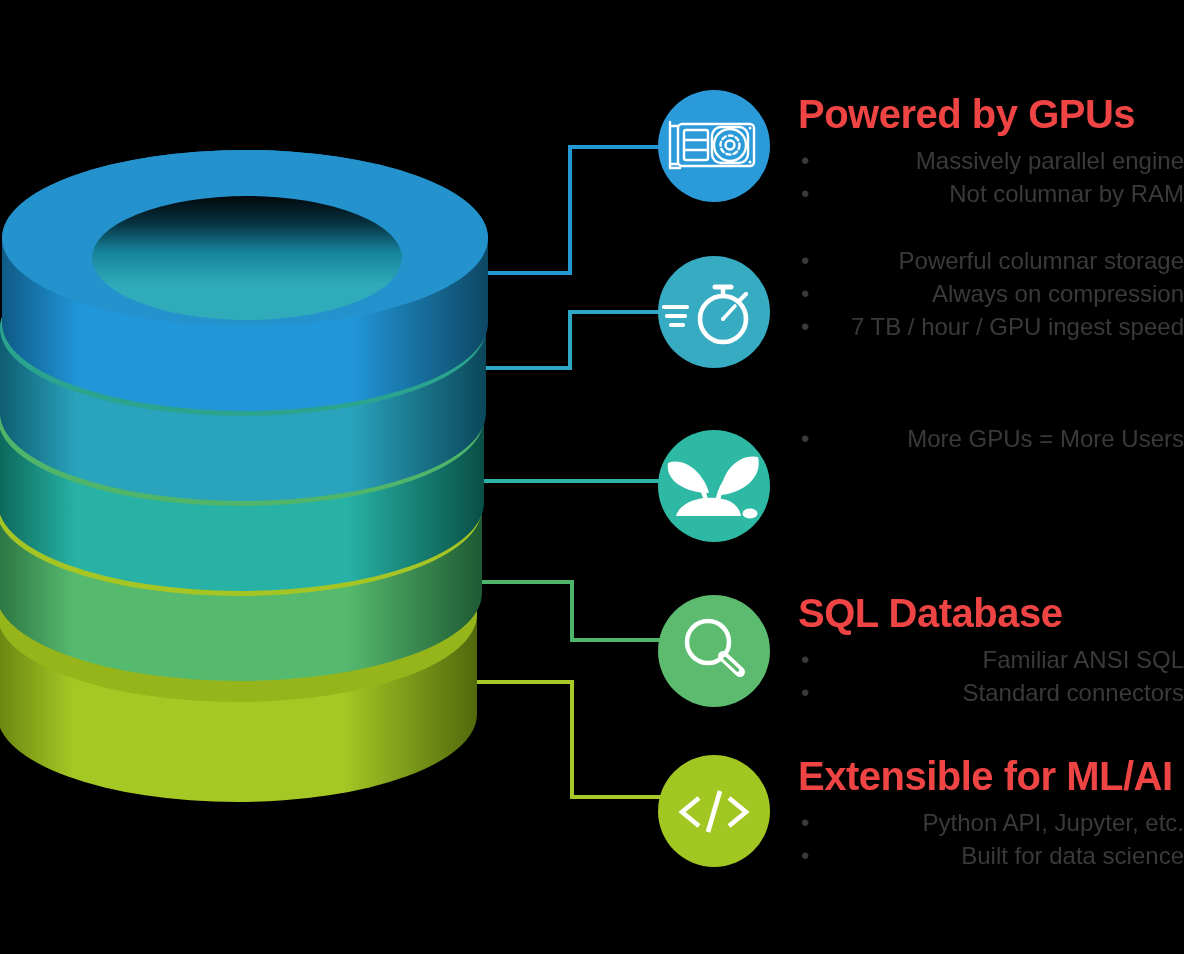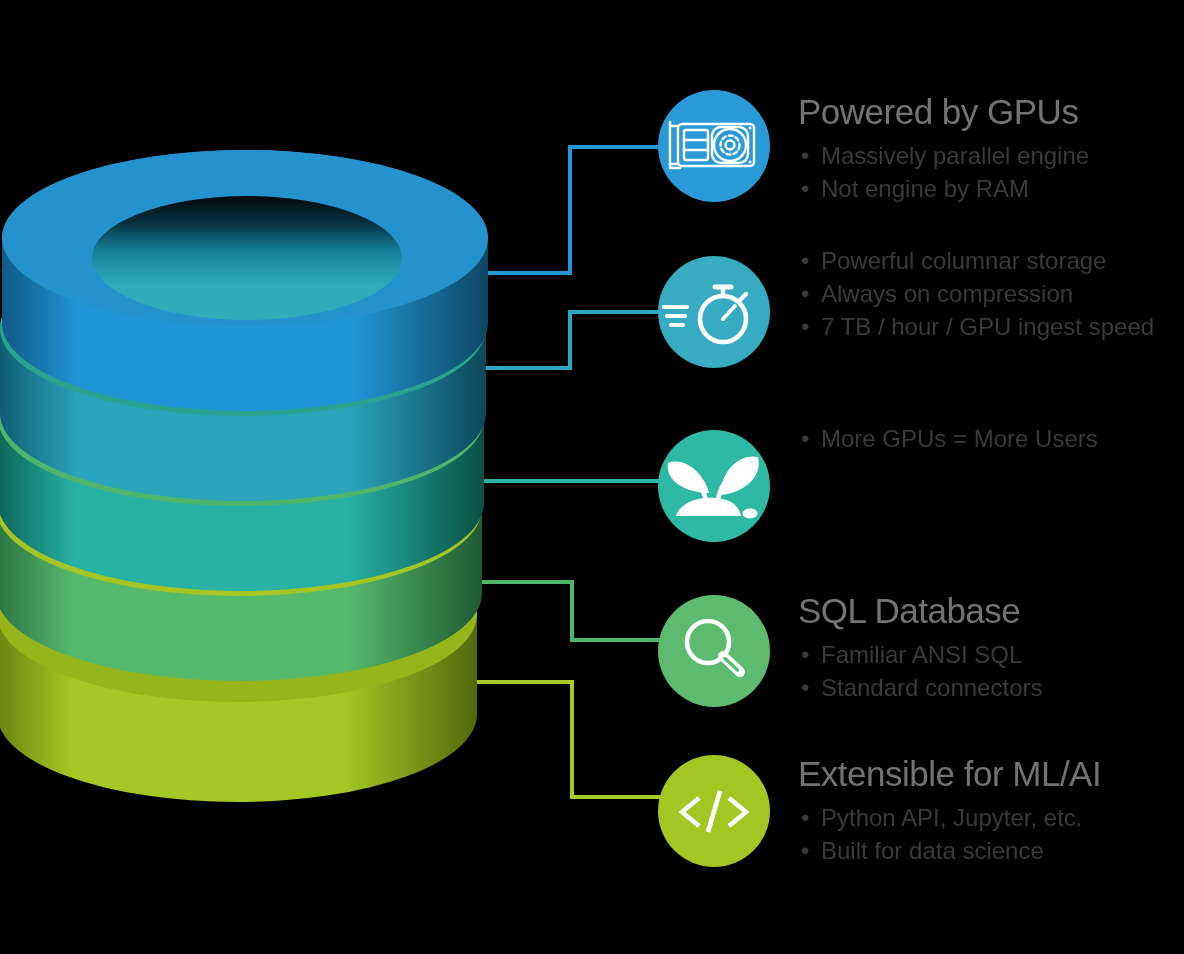--- a/index.html
+++ b/index.html
@@ -9,24 +9,24 @@
     overflow:hidden;
     position:relative;
     font-family:"Liberation Sans", sans-serif;
   }
   #stage{position:absolute;inset:0;}
   svg.bg{position:absolute;left:0;top:0;}
   .feature-icon{position:absolute;width:120px;height:120px;}
   .feature-text{position:absolute;left:798px;width:386px;}
   .feature-text h3{
     margin:0 0 7px 0;
-    font-size:35px;font-weight:normal;letter-spacing:-.5px;
-    color:#737373;
-  }
-  .feature-text ul{margin:0;padding:0;list-style:none;}
+    font-size:40px;font-weight:bold;letter-spacing:-.5px;
+    color:#ef4444;
+  }
+  .feature-text ul{margin:0;padding:0;list-style:none;text-align:right;}
   .feature-text li{
     position:relative;
     padding-left:23px;
     font-size:24px;line-height:33px;
     color:#3a3a3c;
   }
   .feature-text li::before{
     content:"\2022";
     position:absolute;left:3px;top:0;
   }
@@ -168,21 +168,21 @@
       <path d="M -15,-13 L -32,1 L -15,15"></path>
       <path d="M 6,-20 L -6,21"></path>
       <path d="M 15,-13 L 32,1 L 15,15"></path>
     </g>
   </svg>
 
   <div class="feature-text" style="top:92px">
     <h3>Powered by GPUs</h3>
     <ul>
       <li>Massively parallel engine</li>
-      <li>Not engine by RAM</li>
+      <li>Not columnar by RAM</li>
 
     </ul>
   </div>
 
   <div class="feature-text" style="top:244px">
     <ul>
       <li>Powerful columnar storage</li>
       <li>Always on compression</li>
       <li>7 TB / hour / GPU ingest speed</li>
     </ul>

